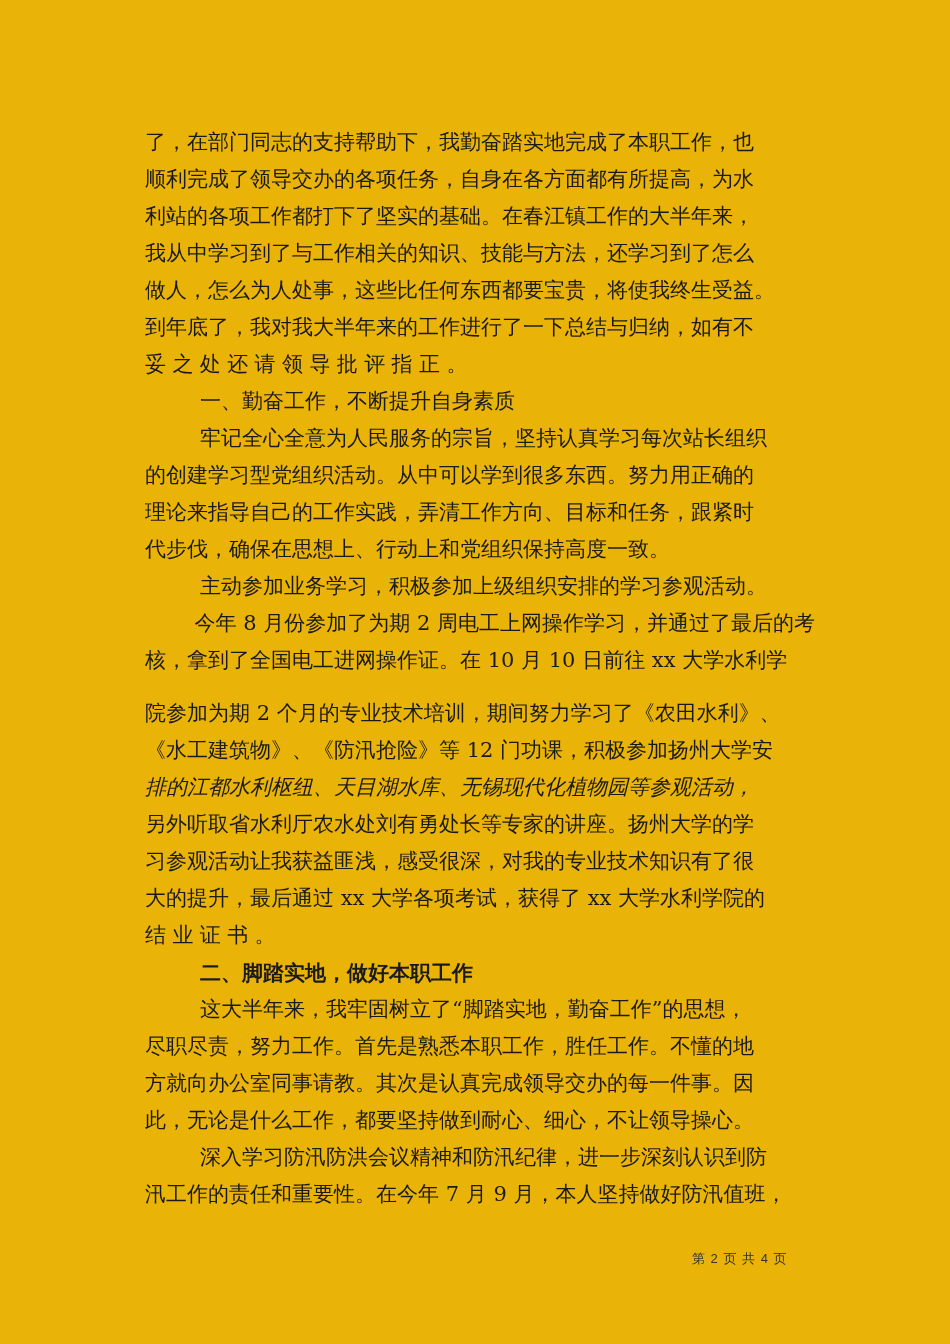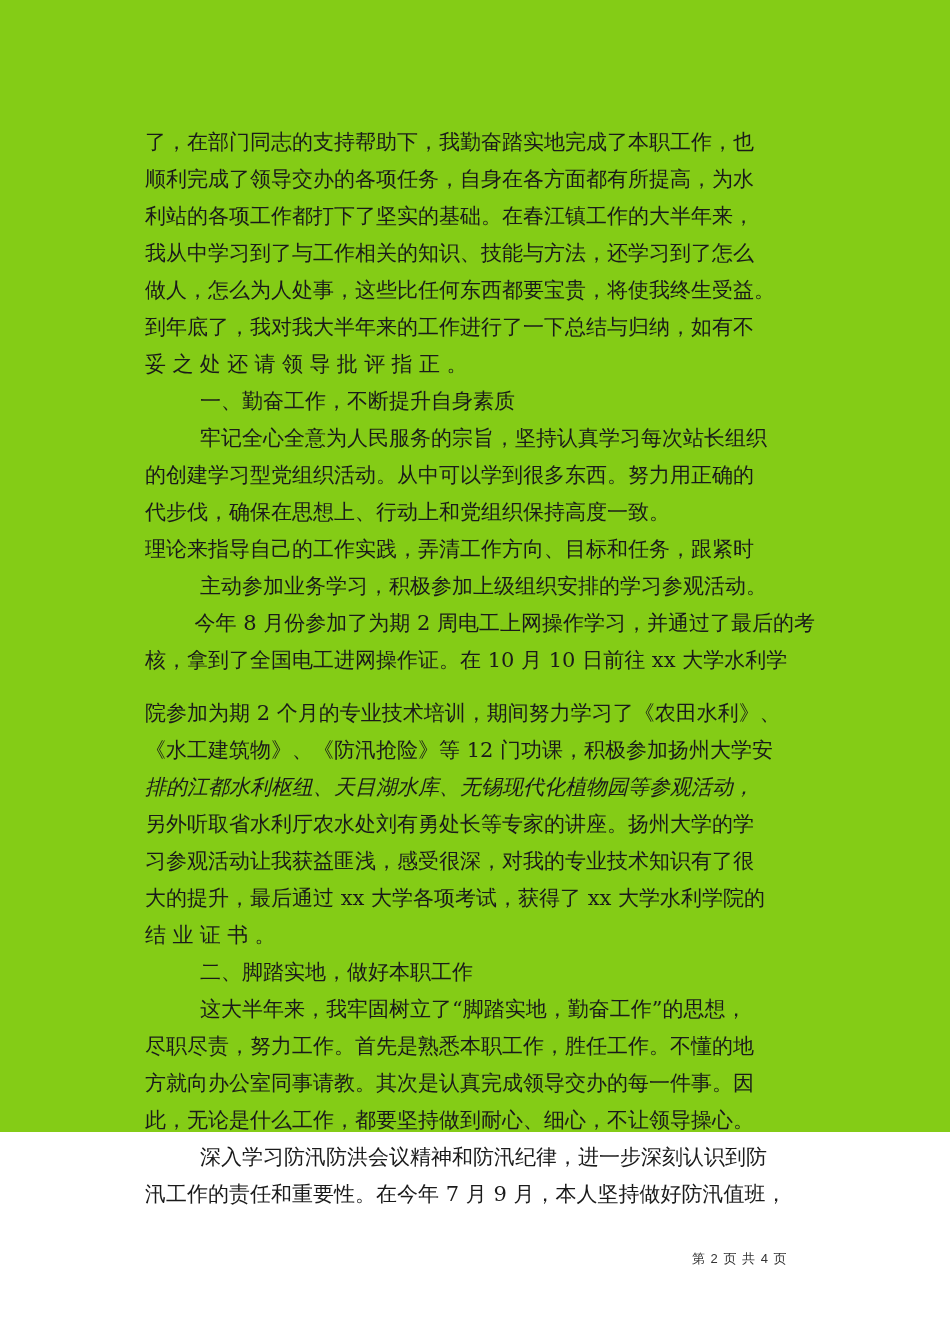--- a/index.html
+++ b/index.html
@@ -13,22 +13,22 @@
       position: relative;
       overflow: hidden;
       font-family: "DejaVu Serif", "Liberation Serif", serif;
       color: #1a1a1a;
     }
     .page {
       position: absolute;
       left: 0;
       top: 0;
       width: 950px;
-      height: 1132px;
-      background: #84cc16;
+      height: 1344px;
+      background: #eab308;
     }
     .body-text {
       position: absolute;
       left: 145px;
       top: 124px;
       width: 670px;
     }
     .line {
       height: 37px;
       line-height: 37px;
@@ -57,33 +57,33 @@
       <div class="line" style="letter-spacing: 0px;">了，在部门同志的支持帮助下，我勤奋踏实地完成了本职工作，也</div>
       <div class="line" style="letter-spacing: 0px;">顺利完成了领导交办的各项任务，自身在各方面都有所提高，为水</div>
       <div class="line" style="letter-spacing: 0px;">利站的各项工作都打下了坚实的基础。在春江镇工作的大半年来，</div>
       <div class="line" style="letter-spacing: 0px;">我从中学习到了与工作相关的知识、技能与方法，还学习到了怎么</div>
       <div class="line" style="letter-spacing: 0px;">做人，怎么为人处事，这些比任何东西都要宝贵，将使我终生受益。</div>
       <div class="line" style="letter-spacing: 0px;">到年底了，我对我大半年来的工作进行了一下总结与归纳，如有不</div>
       <div class="line">妥之处还请领导批评指正。</div>
       <div class="line indent" style="letter-spacing: 0px;">一、勤奋工作，不断提升自身素质</div>
       <div class="line indent" style="letter-spacing: 0px;">牢记全心全意为人民服务的宗旨，坚持认真学习每次站长组织</div>
       <div class="line" style="letter-spacing: 0px;">的创建学习型党组织活动。从中可以学到很多东西。努力用正确的</div>
+      <div class="line" style="letter-spacing: 0px;">理论来指导自己的工作实践，弄清工作方向、目标和任务，跟紧时</div>
       <div class="line" style="letter-spacing: 0px;">代步伐，确保在思想上、行动上和党组织保持高度一致。</div>
-      <div class="line" style="letter-spacing: 0px;">理论来指导自己的工作实践，弄清工作方向、目标和任务，跟紧时</div>
       <div class="line indent" style="letter-spacing: 0px;">主动参加业务学习，积极参加上级组织安排的学习参观活动。</div>
       <div class="line" style="letter-spacing: 0px; text-align: right;">今年 8 月份参加了为期 2 周电工上网操作学习，并通过了最后的考</div>
       <div class="line" style="letter-spacing: 0px;">核，拿到了全国电工进网操作证。在 10 月 10 日前往 xx 大学水利学</div>
       <div class="line" style="letter-spacing: 0px; margin-top: 16px;">院参加为期 2 个月的专业技术培训，期间努力学习了《农田水利》、</div>
       <div class="line" style="letter-spacing: 0px;">《水工建筑物》、《防汛抢险》等 12 门功课，积极参加扬州大学安</div>
       <div class="line" style="letter-spacing: 0px; font-style: italic;">排的江都水利枢纽、天目湖水库、无锡现代化植物园等参观活动，</div>
       <div class="line" style="letter-spacing: 0px;">另外听取省水利厅农水处刘有勇处长等专家的讲座。扬州大学的学</div>
       <div class="line" style="letter-spacing: 0px;">习参观活动让我获益匪浅，感受很深，对我的专业技术知识有了很</div>
       <div class="line" style="letter-spacing: 0px;">大的提升，最后通过 xx 大学各项考试，获得了 xx 大学水利学院的</div>
       <div class="line">结业证书。</div>
-      <div class="line indent" style="letter-spacing: 0px;">二、脚踏实地，做好本职工作</div>
+      <div class="line indent" style="letter-spacing: 0px; font-weight: bold;">二、脚踏实地，做好本职工作</div>
       <div class="line indent" style="letter-spacing: 0px;">这大半年来，我牢固树立了“脚踏实地，勤奋工作”的思想，</div>
       <div class="line" style="letter-spacing: 0px;">尽职尽责，努力工作。首先是熟悉本职工作，胜任工作。不懂的地</div>
       <div class="line" style="letter-spacing: 0px;">方就向办公室同事请教。其次是认真完成领导交办的每一件事。因</div>
       <div class="line" style="letter-spacing: 0px;">此，无论是什么工作，都要坚持做到耐心、细心，不让领导操心。</div>
       <div class="line indent" style="letter-spacing: 0px;">深入学习防汛防洪会议精神和防汛纪律，进一步深刻认识到防</div>
       <div class="line" style="letter-spacing: 0px;">汛工作的责任和重要性。在今年 7 月 9 月，本人坚持做好防汛值班，</div>
     </div>
   <div class="footer">第 2 页 共 4 页</div>
 </div>
 

